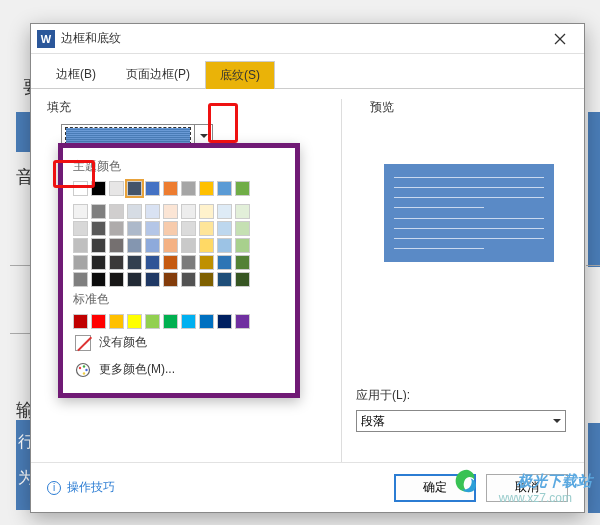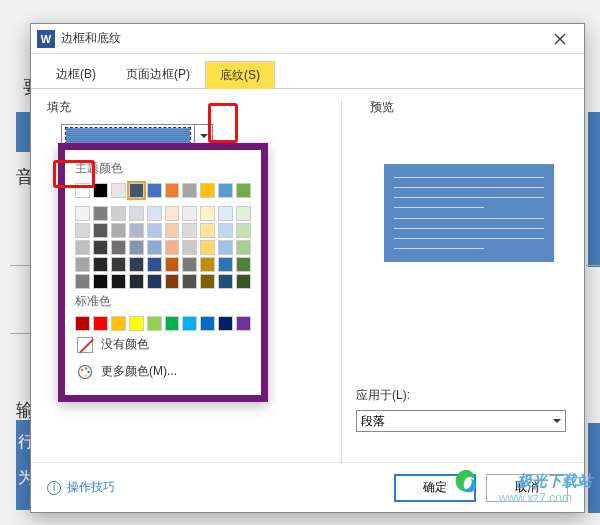--- a/index.html
+++ b/index.html
@@ -27,21 +27,21 @@
   .title-text { font-size: 12px; color: #333; flex: 1; }
   .close-btn { width: 40px; height: 28px; display: flex; align-items: center; justify-content: center; cursor: pointer; }
   .close-btn svg { width: 12px; height: 12px; }
   
   .tabbar { display: flex; padding: 6px 10px 0 10px; border-bottom: 1px solid #ccc; }
   .tab {
     padding: 5px 14px; font-size: 12px; color: #333; cursor: pointer;
     border: 1px solid transparent; border-bottom: none; position: relative;
   }
   .tab.active {
-    border-color: #ccc; background: #fde047; top: 1px;
+    border-color: #ccc; background: #eab308; top: 1px;
   }
   
   .content { flex: 1; display: flex; padding: 10px 16px 0 16px; gap: 14px; }
   .left-col { width: 280px; }
   .right-col { flex: 1; border-left: 1px solid #ddd; padding-left: 28px; position: relative; }
   
   .section-label { font-size: 12px; color: #333; margin-bottom: 8px; }
   .fill-row { display: flex; align-items: center; margin-left: 14px; }
   .color-dropdown {
     width: 152px; height: 24px; border: 1px solid #888;
@@ -54,22 +54,22 @@
   }
   .dd-arrow {
     width: 18px; height: 22px; border-left: 1px solid #888;
     display: flex; align-items: center; justify-content: center;
   }
   .dd-arrow::after { content: ""; border: 4px solid transparent; border-top-color: #333; transform: translateY(2px); }
   
   .red-box { position: absolute; border: 3px solid #e11; border-radius: 3px; z-index: 5; pointer-events: none; }
   
   .color-popup {
-    position: absolute; left: 58px; top: 143px; width: 210px;
-    background: #fff; border: 7px solid #701a75;
+    position: absolute; left: 58px; top: 143px; width: 242px;
+    background: #fff; border: 5px solid #701a75;
     box-shadow: 0 4px 12px rgba(0,0,0,0.25);
     padding: 6px 10px 10px 10px; z-index: 3;
   }
   .popup-label { font-size: 12px; color: #666; margin: 4px 0 6px 0; }
   .swatch-grid { display: flex; flex-direction: column; gap: 2px; }
   .swatch-row { display: flex; gap: 3px; }
   .swatch { width: 15px; height: 15px; border: 1px solid #ccc; cursor: pointer; }
   .swatch.sel { outline: 2px solid #e8a23a; outline-offset: 0; }
   .gap-row { height: 4px; }
   

